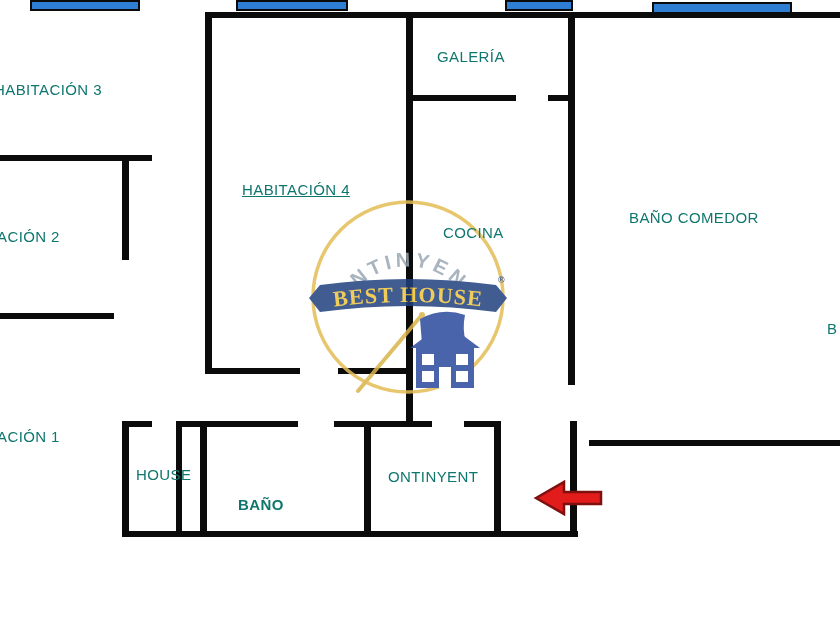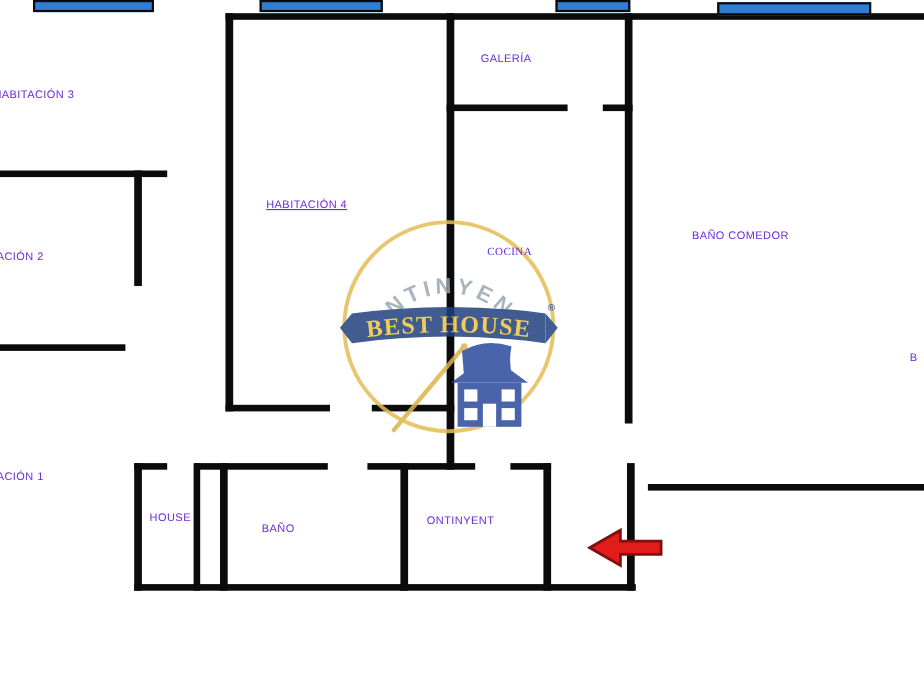--- a/index.html
+++ b/index.html
@@ -2,21 +2,21 @@
 <html><head>
 <meta charset="utf-8">
 <style>
   html,body{margin:0;padding:0;background:#ffffff;}
   #stage{
     position:relative;width:840px;height:630px;background:#ffffff;
     overflow:hidden;font-family:"Liberation Sans",sans-serif;
   }
   .wall{position:absolute;background:#0b0b0b;z-index:1;}
   .win{position:absolute;height:11px;background:#2e7fd4;border:2px solid #0b0b0b;box-sizing:border-box;z-index:2;}
-  .room-label{position:absolute;font-size:10px;letter-spacing:.4px;color:#6d28d9;white-space:nowrap;z-index:5;}
+  .room-label{position:absolute;font-size:15px;letter-spacing:.4px;color:#0f766e;white-space:nowrap;z-index:5;}
   .logo{position:absolute;left:308px;top:195px;width:200px;height:210px;z-index:4;opacity:.85;}
   .arrow{position:absolute;left:533px;top:479px;width:72px;height:38px;z-index:6;}
 </style>
 </head>
 <body>
 
 <div id="stage">
 
   <div class="wall" style="left:205px;top:12px;width:635px;height:6px;"></div>
   <div class="wall" style="left:205px;top:12px;width:7px;height:362px;"></div>
@@ -44,25 +44,25 @@
 
   <div class="win" style="left:30px;top:0;width:110px;"></div>
   <div class="win" style="left:236px;top:0;width:112px;"></div>
   <div class="win" style="left:505px;top:0;width:68px;"></div>
   <div class="win" style="left:652px;top:2px;width:140px;height:12px;"></div>
 
   <div class="room-label" style="left:-6px;top:81px;">HABITACIÓN 3</div>
   <div class="room-label" style="left:-3px;top:228px;">ACIÓN 2</div>
   <div class="room-label" style="left:242px;top:181px;text-decoration:underline;">HABITACIÓN 4</div>
   <div class="room-label" style="left:437px;top:48px;">GALERÍA</div>
-  <div class="room-label" style="left:443px;top:224px;font-family:Liberation Serif, serif;">COCINA</div>
+  <div class="room-label" style="left:443px;top:224px;">COCINA</div>
   <div class="room-label" style="left:629px;top:209px;">BAÑO COMEDOR</div>
   <div class="room-label" style="left:-3px;top:428px;">ACIÓN 1</div>
   <div class="room-label" style="left:136px;top:466px;">HOUSE</div>
-  <div class="room-label" style="left:238px;top:476px;">BAÑO</div>
+  <div class="room-label" style="left:238px;top:496px;font-weight:bold;">BAÑO</div>
   <div class="room-label" style="left:388px;top:468px;">ONTINYENT</div>
   <div class="room-label" style="left:827px;top:320px;">B</div>
 
   <svg class="logo" viewBox="0 0 200 210">
     <circle cx="100" cy="102" r="95" fill="none" stroke="#e3bd55" stroke-width="3.5"></circle>
     <path id="arcT" d="M 32,125 A 70,70 0 0 1 168,125" fill="none"></path>
     <text font-family="Liberation Sans, sans-serif" font-size="20" font-weight="bold" fill="#9aa7b3" letter-spacing="4">
       <textPath href="#arcT" startOffset="50%" text-anchor="middle">ONTINYENT</textPath>
     </text>
     <g>

